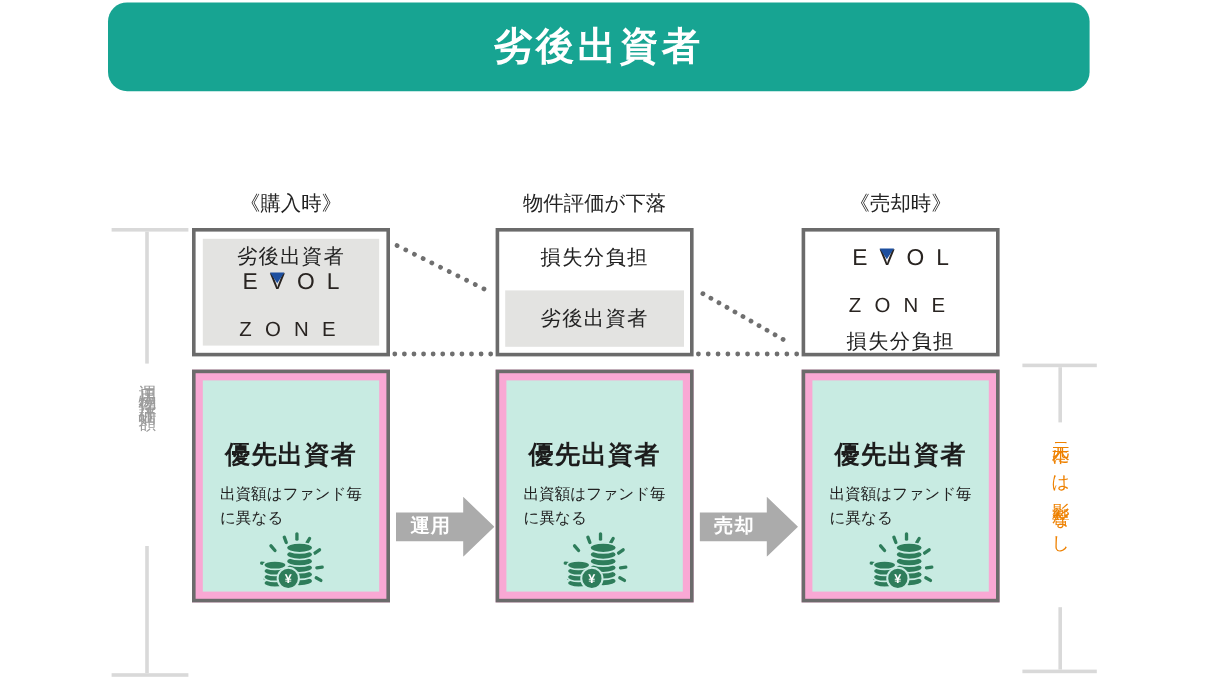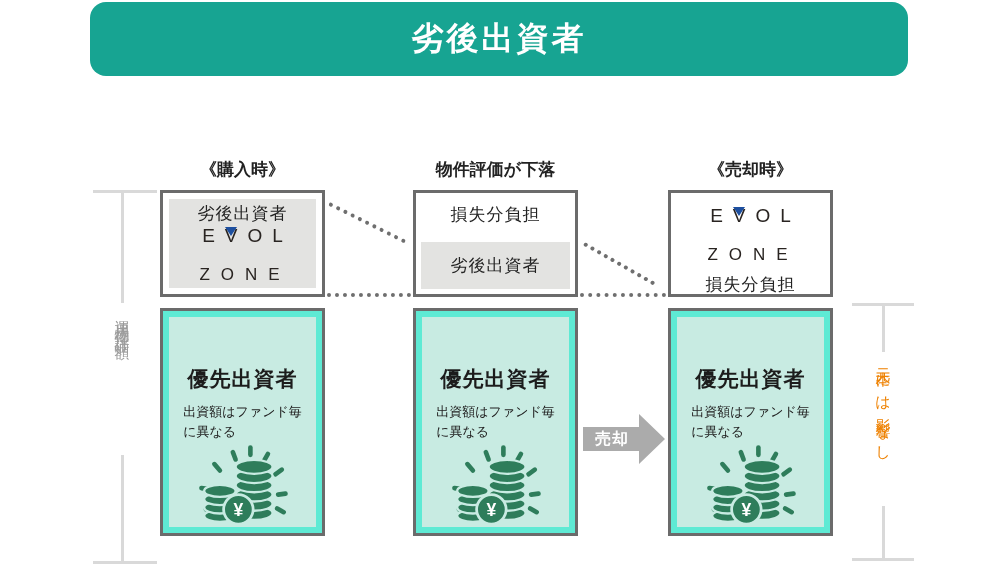--- a/index.html
+++ b/index.html
@@ -7,27 +7,27 @@
   body { font-family:"Liberation Sans","DejaVu Sans",sans-serif; }
   .stage { position:relative; width:1004px; height:576px; background:#ffffff; overflow:hidden; }
 
   
   .banner { position:absolute; left:90px; top:2px; width:818px; height:74px;
             background:#17a492; border-radius:16px; display:flex; align-items:center; justify-content:center; }
   .banner span { color:#ffffff; font-size:32px; font-weight:bold; letter-spacing:3px; }
 
   
   .col-heading { position:absolute; top:157px; width:165px; height:26px; line-height:26px;
-                 text-align:center; font-size:17px; font-weight:bold; color:#222; }
+                 text-align:center; font-size:17px; font-weight:normal; color:#222; }
 
   
   .upper-box { position:absolute; top:190px; width:165px; height:107px;
                background:#ffffff; border:3px solid #6b6b6b; }
-  .lower-box { position:absolute; top:308px; width:165px; height:228px;
-               background:#5eead4; border:3px solid #6b6b6b; }
+  .lower-box { position:absolute; top:308px; width:165px; height:194px;
+               background:#f9a8d4; border:3px solid #6b6b6b; }
   .gray-fill { position:absolute; left:6px; right:6px; top:6px; bottom:6px;
                background:#e3e3e1; display:flex; flex-direction:column; align-items:center; justify-content:center; }
   .gray-band { position:absolute; left:5px; right:5px; top:49px; bottom:5px;
                background:#e3e3e1; display:flex; align-items:center; justify-content:center; }
   .plain-label { font-size:17px; color:#222; letter-spacing:1px;text-align:right; }
   .upper-top-label { position:absolute; left:0; right:0; top:10px; text-align:center;
                      font-size:17px; color:#222; letter-spacing:1px; }
 
   
   .logo { text-align:center; color:#292421; font-weight:normal; line-height:1.15; }
@@ -227,20 +227,26 @@
             <ellipse cx="27" cy="72" rx="17" ry="6.5"></ellipse>
           <ellipse cx="27" cy="63" rx="17" ry="6.5"></ellipse>
             <ellipse cx="27" cy="54" rx="17" ry="6.5"></ellipse>
         </g>
         <circle cx="47" cy="74" r="16" fill="#2e7d5b" stroke="#c8ebe2" stroke-width="3"></circle>
         <text x="47" y="81" text-anchor="middle" font-size="19" font-weight="bold" fill="#ffffff" font-family="Liberation Sans, DejaVu Sans, sans-serif">¥</text>
       </svg>
     </div>
   </div>
 
+  <div class="arrow" style="left:330px; top:414px;">
+    <svg width="82" height="50" viewBox="0 0 82 50">
+      <polygon points="0,13 56,13 56,0 82,25 56,50 56,37 0,37" fill="#ababab"></polygon>
+    </svg>
+    <div class="arrow-label">運用</div>
+  </div>
   <div class="arrow" style="left:583px; top:414px;">
     <svg width="82" height="50" viewBox="0 0 82 50">
       <polygon points="0,13 56,13 56,0 82,25 56,50 56,37 0,37" fill="#ababab"></polygon>
     </svg>
     <div class="arrow-label">売却</div>
   </div>
 
 </div>
 
 </body></html>

